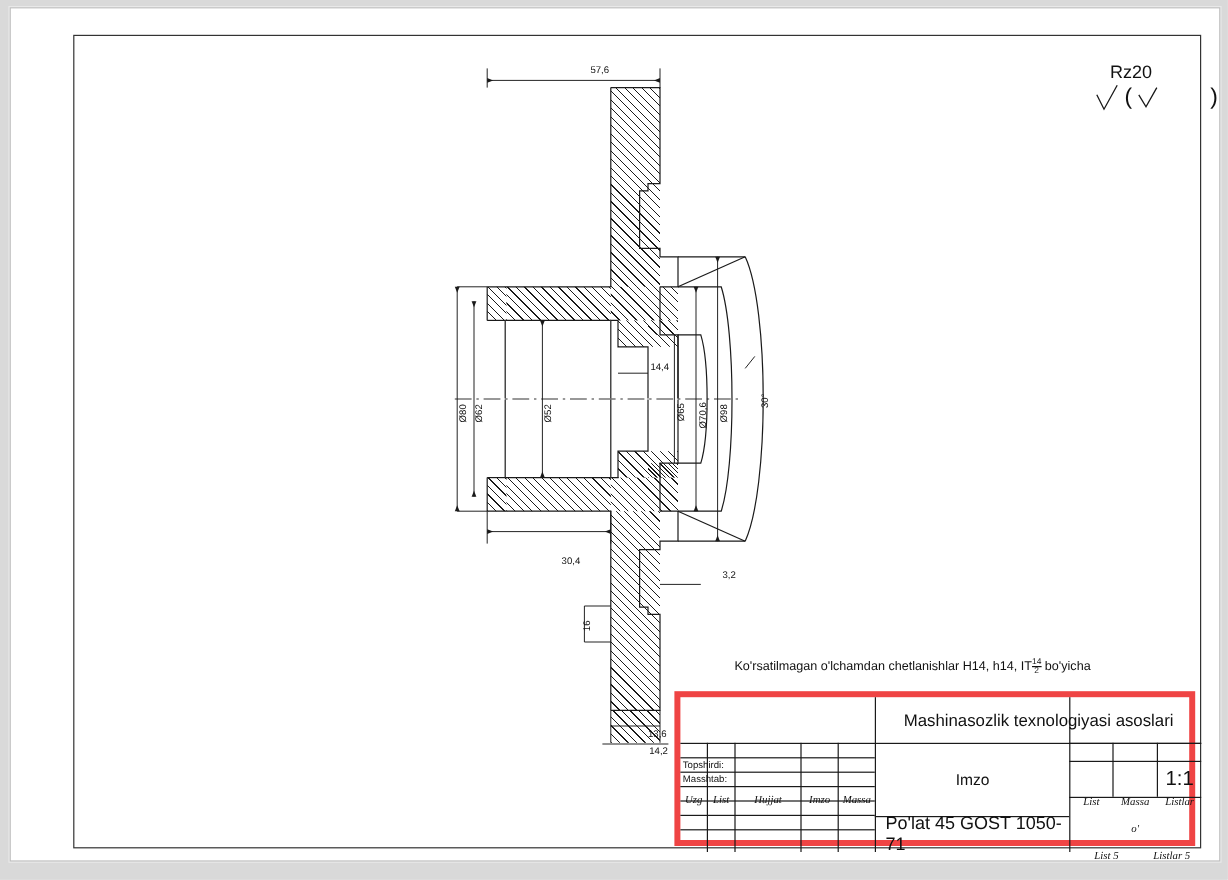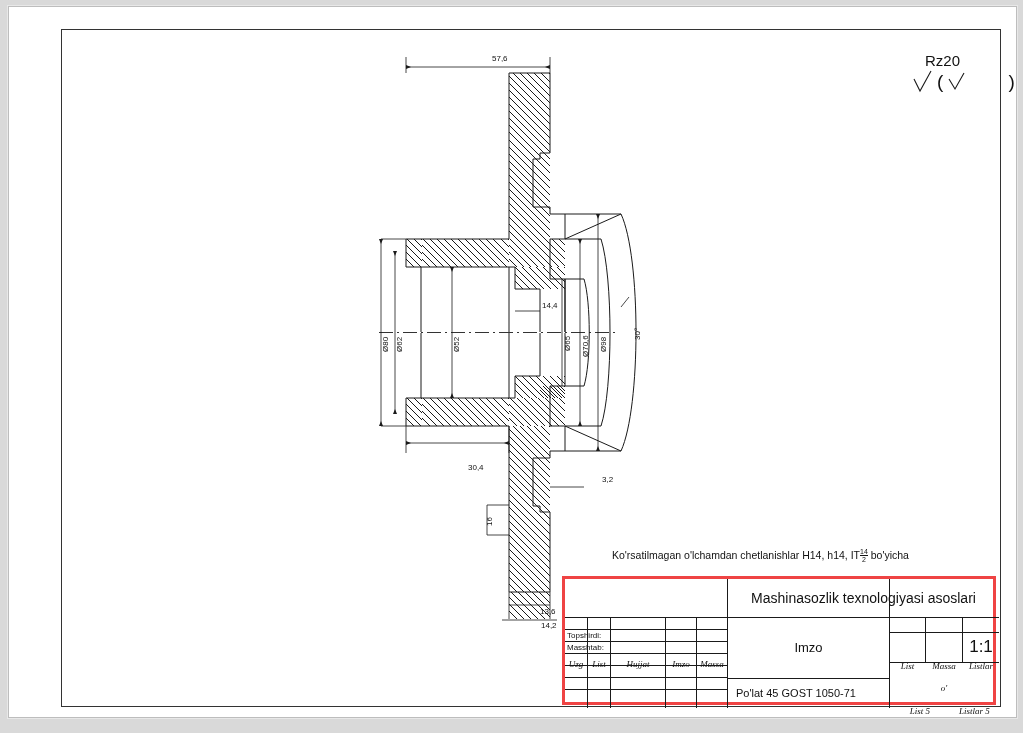--- a/index.html
+++ b/index.html
@@ -63,21 +63,21 @@
     border: 1px solid #1a1a1a;
     box-sizing: border-box;
   }
   
   .titleblock {
     position: absolute;
     left: 553px;
     top: 569px;
     width: 434px;
     height: 129px;
-    border: 3px solid #ef4444;
+    border: 5px solid #ef4444;
     box-sizing: border-box;
     background: #fff;
   }
   .tb-cell {
     position: absolute;
     box-sizing: border-box;
     font-size: 9px;
     color: #111;
     display: flex;
     align-items: center;
@@ -307,21 +307,21 @@
       <div class="tb-line" style="left:131px; top:38px; width:1px; height:91px;"></div>
       <div class="tb-line" style="left:162px; top:0; width:1px; height:129px;"></div>
       <div class="tb-line" style="left:324px; top:0; width:1px; height:129px;"></div>
       <div class="tb-line" style="left:360px; top:38px; width:1px; height:45px;"></div>
       <div class="tb-line" style="left:397px; top:38px; width:1px; height:45px;"></div>
 
       <div class="tb-cell tb-title" style="left:163px; top:0; width:271px; height:38px; justify-content:center;">Mashinasozlik texnologiyasi asoslari</div>
 
       <div class="tb-cell tb-name" style="left:163px; top:38px; width:161px; height:61px; justify-content:center;">Imzo</div>
 
-      <div class="tb-cell" style="left:163px; top:99px; width:161px; height:30px; padding-left:8px; font-size:11px;">Po'lat 45 GOST 1050-71</div>
+      <div class="tb-cell" style="left:163px; top:99px; width:161px; height:30px; padding-left:8px; font-size:15px;">Po'lat 45 GOST 1050-71</div>
 
       <div class="tb-cell tb-ital" style="left:325px; top:38px; width:35px; height:15px; justify-content:center;">List</div>
       <div class="tb-cell tb-ital" style="left:361px; top:38px; width:36px; height:15px; justify-content:center;">Massa</div>
       <div class="tb-cell tb-ital" style="left:398px; top:38px; width:36px; height:15px; justify-content:center;">Listlar</div>
       <div class="tb-cell tb-ital" style="left:361px; top:53px; width:36px; height:30px; justify-content:center;">o'</div>
       <div class="tb-cell tb-scale" style="left:398px; top:53px; width:36px; height:30px; justify-content:center;">1:1</div>
       <div class="tb-cell tb-ital" style="left:325px; top:83px; width:60px; height:16px; justify-content:center;">List 5</div>
       <div class="tb-cell tb-ital" style="left:385px; top:83px; width:49px; height:16px; justify-content:center;">Listlar 5</div>
 
       <div class="tb-cell tb-ital" style="left:0; top:38px; width:22px; height:12px; justify-content:center;">Uzg</div>

